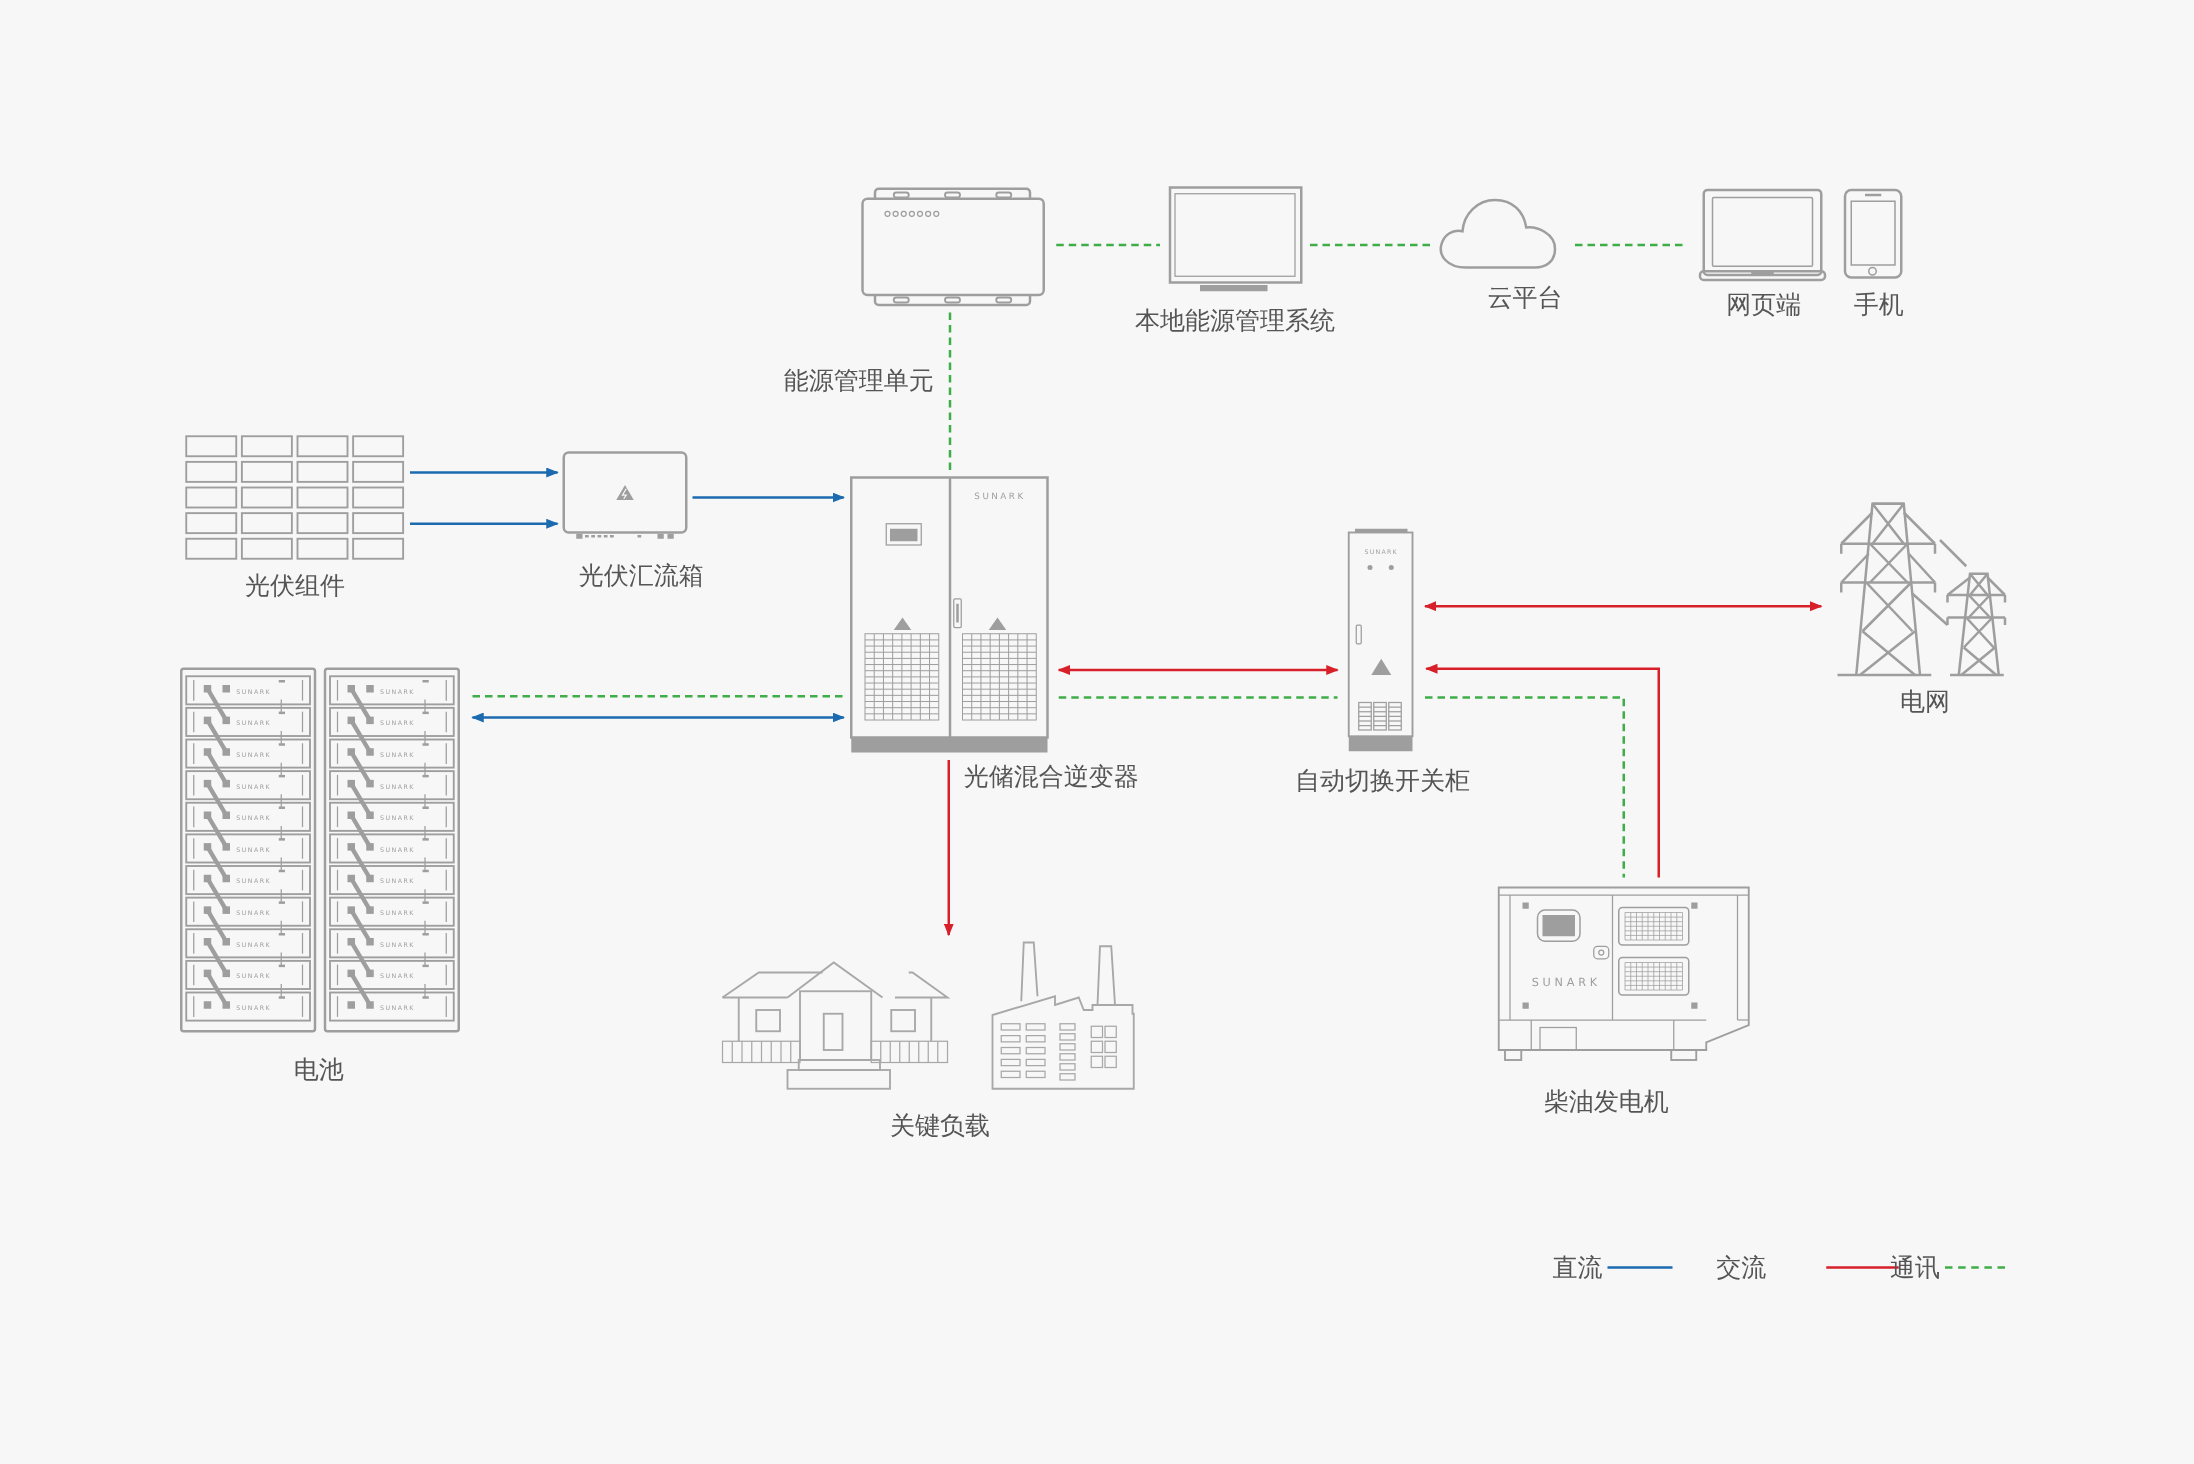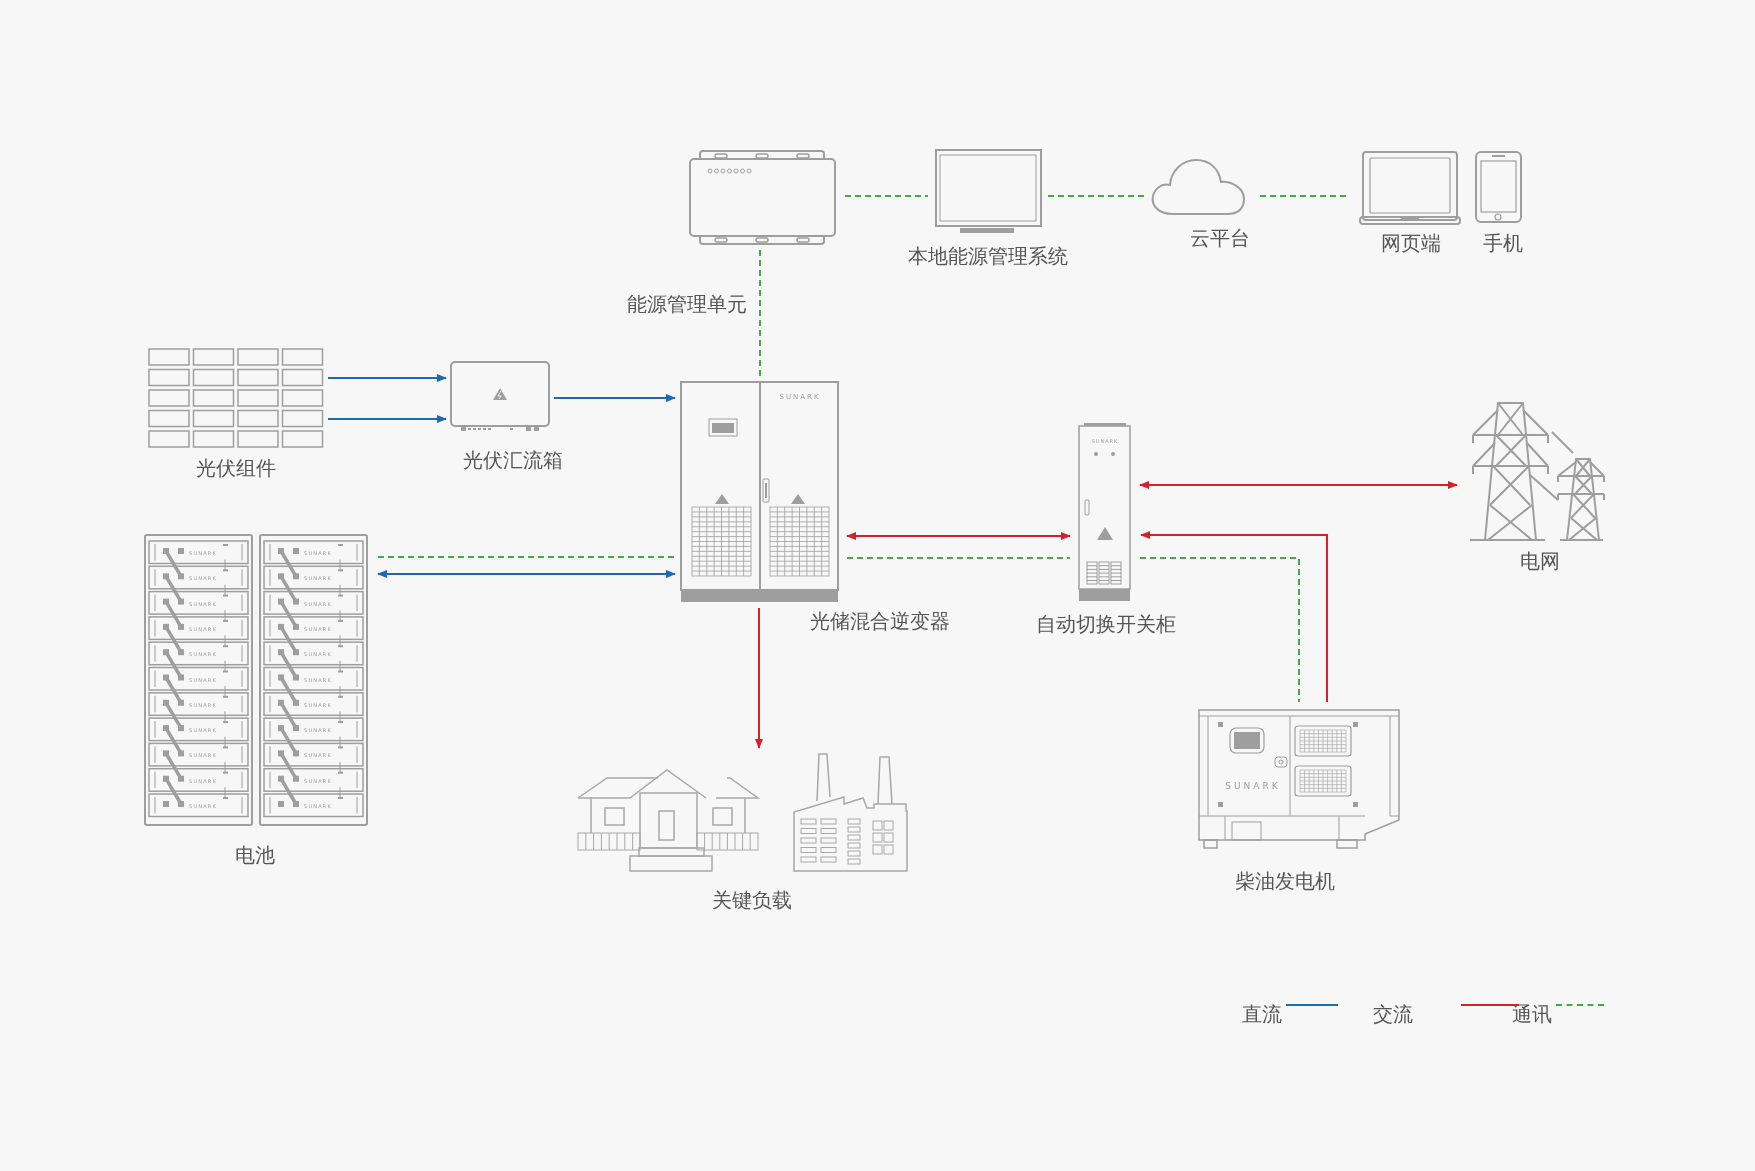--- a/index.html
+++ b/index.html
@@ -1,20 +1,20 @@
 <!DOCTYPE html>
 <html><head>
 <meta charset="utf-8">
 <style>
   html, body { margin: 0; padding: 0; background: #f7f7f7; }
   body { width: 1755px; height: 1171px; overflow: hidden; position: relative;
          font-family: "DejaVu Sans", "Liberation Sans", sans-serif; }
   #stage { position: absolute; left: 0; top: 0; width: 1755px; height: 1171px; }
   .lbl { position: absolute; color: #555; font-size: 20px; white-space: nowrap; transform: translateX(-50%); line-height: 1; }
-  .legend-item { position: absolute; display: flex; color: #555; font-size: 20px; line-height: 1; }
+  .legend-item { position: absolute; display: flex; align-items: center; color: #555; font-size: 20px; line-height: 1; }
   .legend-swatch { display: inline-block; width: 52px; height: 0; margin-left: 4px; }
   .sw-dc { border-top: 2px solid #1c6bb0; }
   .sw-ac { border-top: 2px solid #d8202a; }
   .sw-comm { border-top: 2px dashed #3fae49; }
 </style>
 </head>
 <body>
 
 <div id="stage">
 <svg id="svg" width="1755" height="1171" viewBox="0 0 1755 1171" xmlns="http://www.w3.org/2000/svg">
@@ -635,21 +635,21 @@
 </svg>
 
 
 <div class="lbl" style="left:687px; top:256px;margin-top:38px;">能源管理单元</div>
 <div class="lbl" style="left:988px; top:246px;">本地能源管理系统</div>
 <div class="lbl" style="left:1204px; top:228px;margin-left:16px;">云平台</div>
 <div class="lbl" style="left:1411px; top:233px;">网页端</div>
 <div class="lbl" style="left:1503px; top:233px;">手机</div>
 <div class="lbl" style="left:236px; top:458px;">光伏组件</div>
 <div class="lbl" style="left:501px; top:450px;margin-left:12px;">光伏汇流箱</div>
-<div class="lbl" style="left:880px; top:611px;">光储混合逆变器</div>
+<div class="lbl" style="left:841px; top:611px;">光储混合逆变器</div>
 <div class="lbl" style="left:255px; top:845px;">电池</div>
 <div class="lbl" style="left:1106px; top:614px;">自动切换开关柜</div>
 <div class="lbl" style="left:1540px; top:551px;">电网</div>
 <div class="lbl" style="left:1285px; top:871px;">柴油发电机</div>
 <div class="lbl" style="left:752px; top:890px;">关键负载</div>
 
 
 <div>
   <div class="legend-item" style="left:1242px; top:1004px;">
     <span>直流</span>

